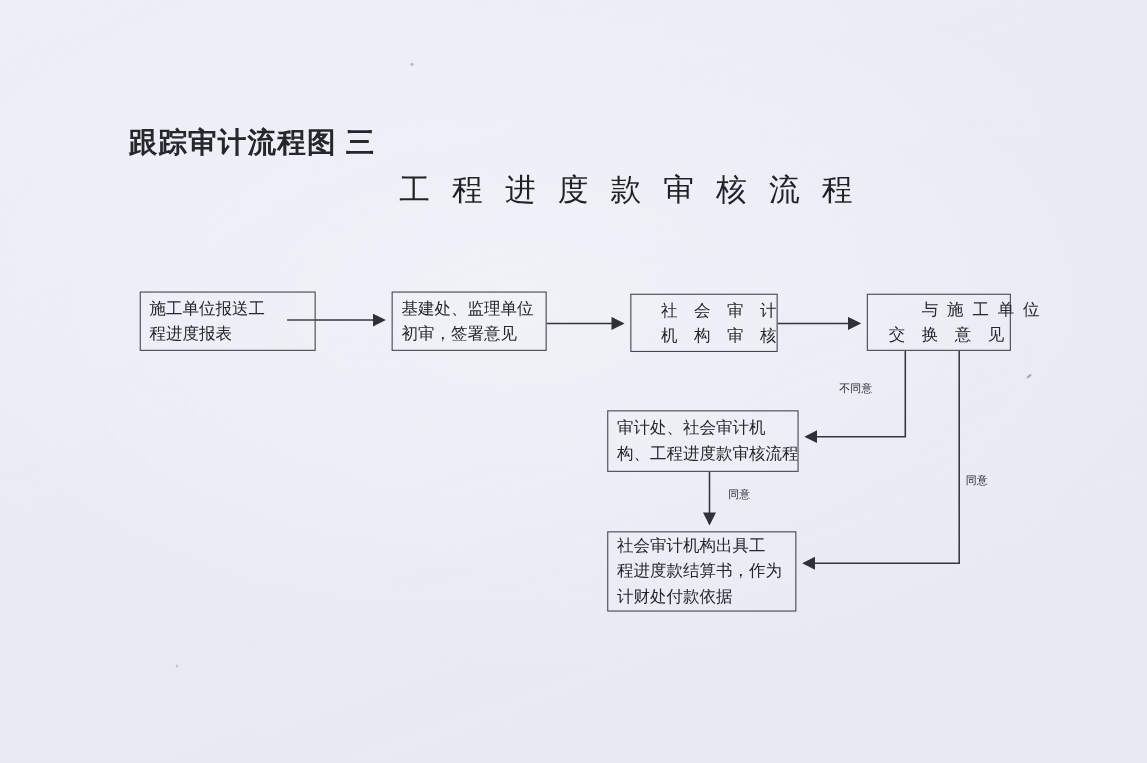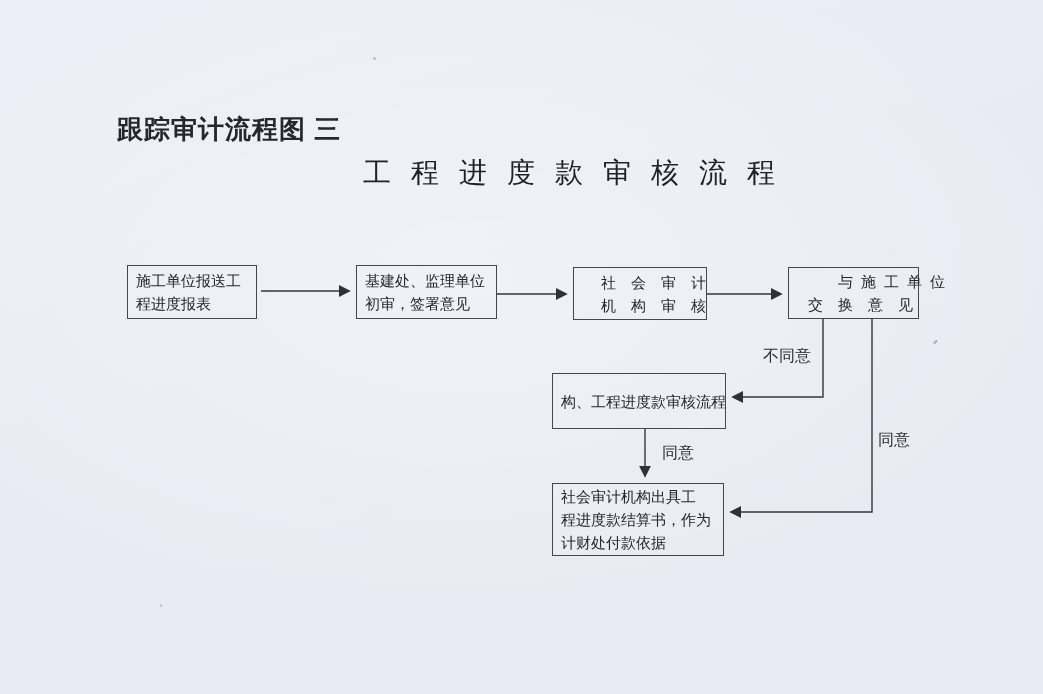--- a/index.html
+++ b/index.html
@@ -51,30 +51,30 @@
     color: #23262b;
     white-space: nowrap;
   }
   .node .nline { display: block; }
 
   
   .node.centered { text-align: center; padding-left: 4px; padding-right: 4px; }
   .nline.sp4 { letter-spacing: 15px; text-indent: 15px; }
   .nline.sp5 { letter-spacing: 8px;  text-indent: 8px; margin-left: 37px; }
 
-  #node-1 { left: 127px; top: 265px; width: 130px; height: 54px; justify-content: flex-end; }
+  #node-1 { left: 127px; top: 265px; width: 160px; height: 54px; justify-content: flex-end; }
   #node-2 { left: 356px; top: 265px; width: 141px; height: 54px; }
   #node-3 { left: 573px; top: 267px; width: 134px; height: 53px; padding-left: 12px; }
   #node-4 { left: 788px; top: 267px; width: 131px; height: 52px; }
   #node-5 { left: 552px; top: 373px; width: 174px; height: 56px; }
   #node-6 { left: 552px; top: 483px; width: 172px; height: 73px; }
 
   .edge-label {
     position: absolute;
-    font-size: 16px;
+    font-size: 10px;
     color: #2a2d33;
     white-space: nowrap;
   }
   #label-disagree    { left: 763px; top: 346px; }
   #label-agree-mid   { left: 662px; top: 443px; }
   #label-agree-right { left: 878px; top: 430px; }
 
   .overlay { position: absolute; left: 0; top: 0; }
 
   .scan-speck {
@@ -124,20 +124,21 @@
     <span class="nline sp4">社会审计</span>
     <span class="nline sp4">机构审核</span>
   </div>
 
   <div class="node centered" id="node-4">
     <span class="nline sp5">与施工单位</span>
     <span class="nline sp4">交换意见</span>
   </div>
 
   <div class="node" id="node-5">
+    <span class="nline">审计处、社会审计机</span>
     <span class="nline">构、工程进度款审核流程</span>
   </div>
 
   <div class="node" id="node-6">
     <span class="nline">社会审计机构出具工</span>
     <span class="nline">程进度款结算书，作为</span>
     <span class="nline">计财处付款依据</span>
   </div>
 
   <div class="edge-label" id="label-disagree">不同意</div>

